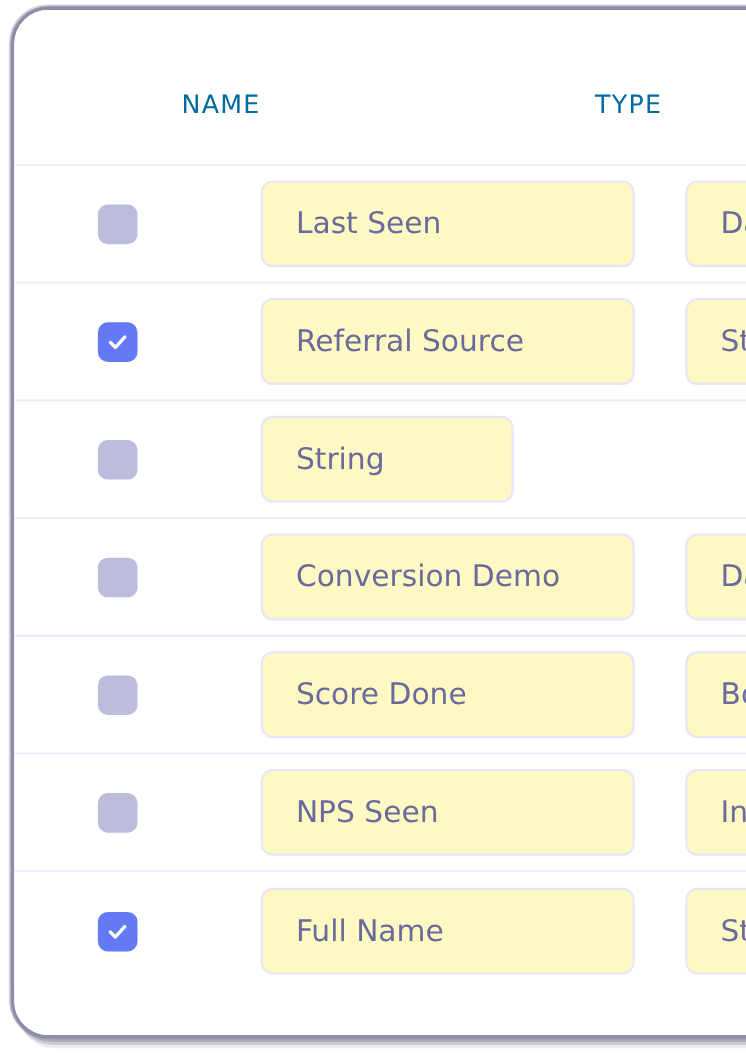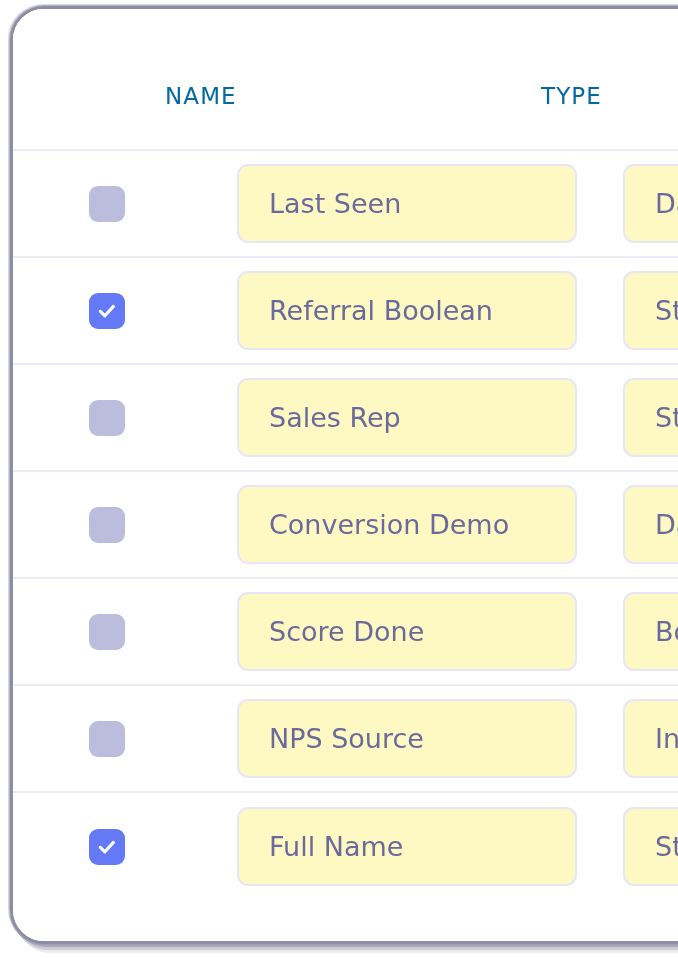--- a/index.html
+++ b/index.html
@@ -154,33 +154,30 @@
         </div>
         <div class="table-row">
           <div class="cell check col-check">
             <div class="checkbox checked">
               <svg width="22" height="22" viewBox="0 0 22 22" aria-hidden="true">
                 <path d="M4.4 11.4 L8.9 15.8 L17.4 6.4" fill="none" stroke="#ffffff" stroke-width="3.1" stroke-linecap="round" stroke-linejoin="round"></path>
               </svg>
             </div>
           </div>
           <div class="cell name col-name">
-            <div class="field name-field">Referral Boolean</div>
+            <div class="field name-field">Referral Source</div>
           </div>
           <div class="cell type col-type">
             <div class="field type-field">String</div>
           </div>
         </div>
         <div class="table-row">
           <div class="cell check col-check">
             <div class="checkbox"></div>
           </div>
-          <div class="cell name col-name">
-            <div class="field name-field">Sales Rep</div>
-          </div>
           <div class="cell type col-type">
             <div class="field type-field">String</div>
           </div>
         </div>
         <div class="table-row">
           <div class="cell check col-check">
             <div class="checkbox"></div>
           </div>
           <div class="cell name col-name">
             <div class="field name-field">Conversion Demo</div>
@@ -198,21 +195,21 @@
           </div>
           <div class="cell type col-type">
             <div class="field type-field">Boolean</div>
           </div>
         </div>
         <div class="table-row">
           <div class="cell check col-check">
             <div class="checkbox"></div>
           </div>
           <div class="cell name col-name">
-            <div class="field name-field">NPS Source</div>
+            <div class="field name-field">NPS Seen</div>
           </div>
           <div class="cell type col-type">
             <div class="field type-field">Integer</div>
           </div>
         </div>
         <div class="table-row last">
           <div class="cell check col-check">
             <div class="checkbox checked">
               <svg width="22" height="22" viewBox="0 0 22 22" aria-hidden="true">
                 <path d="M4.4 11.4 L8.9 15.8 L17.4 6.4" fill="none" stroke="#ffffff" stroke-width="3.1" stroke-linecap="round" stroke-linejoin="round"></path>

